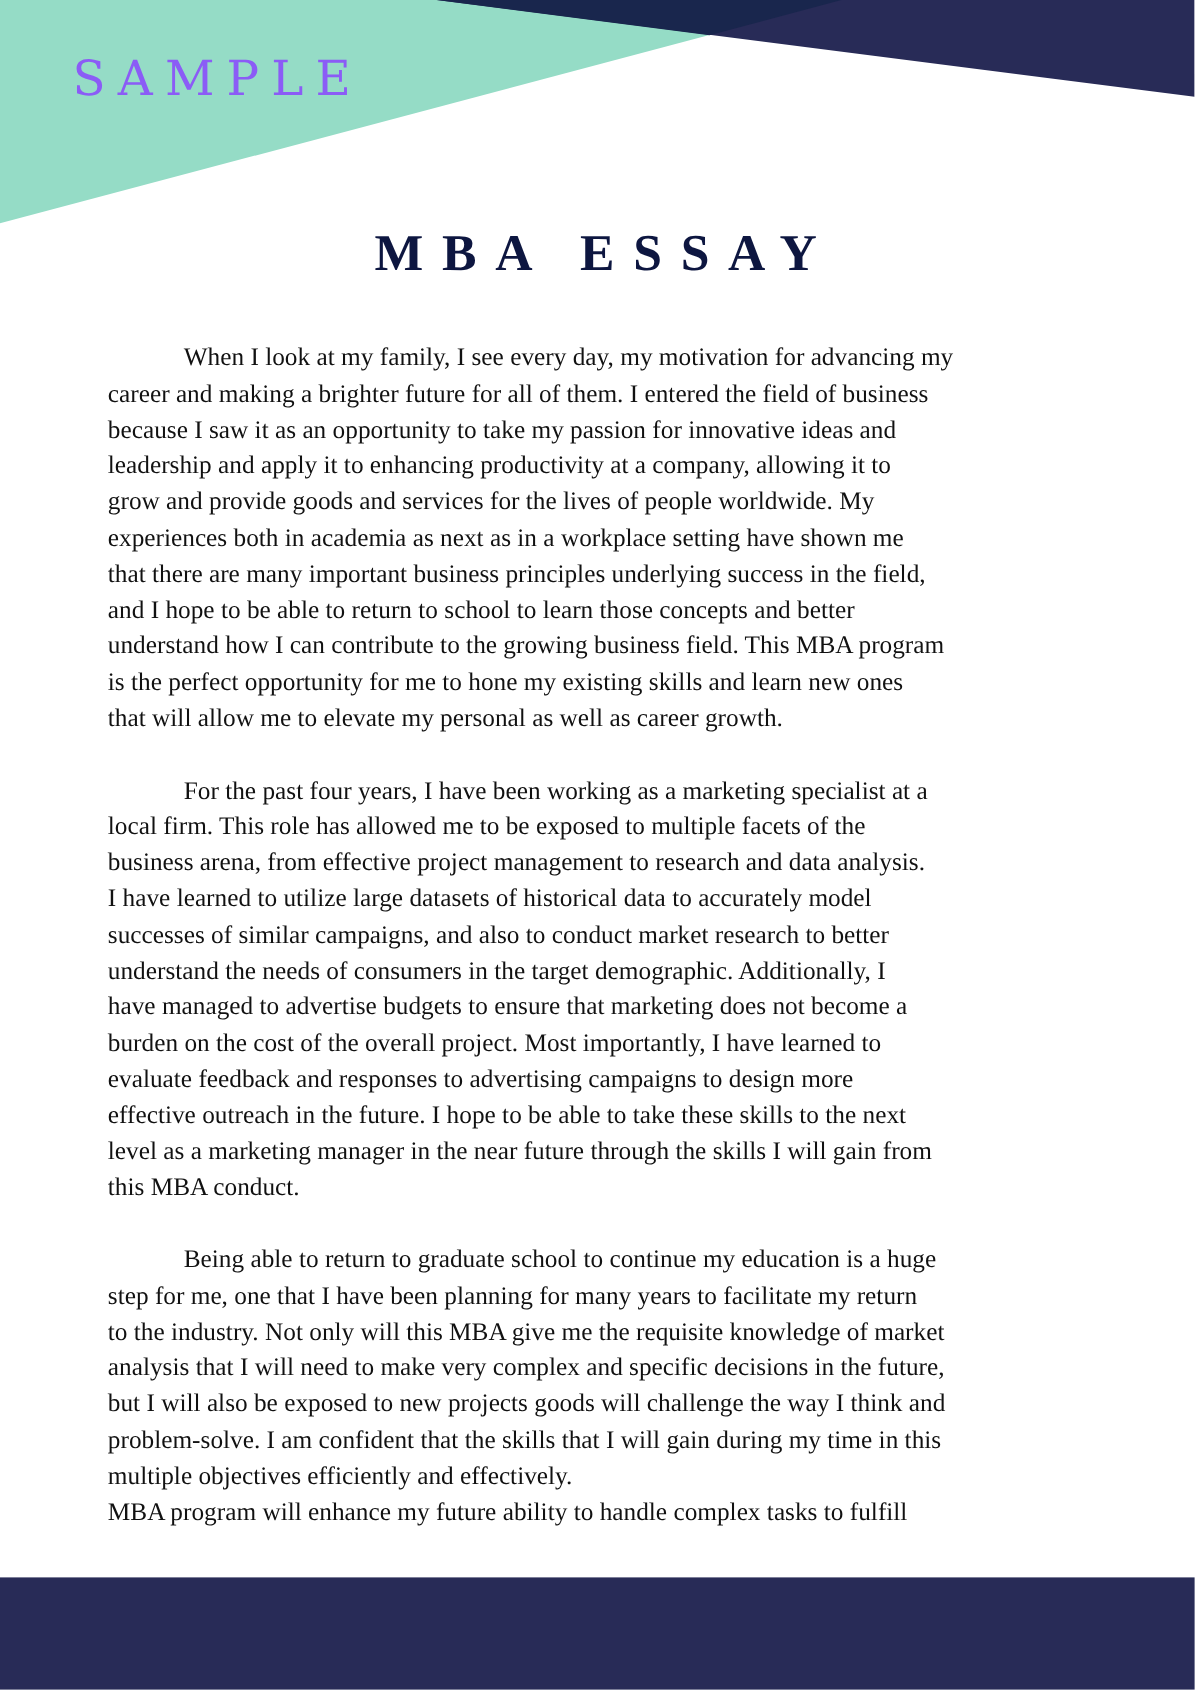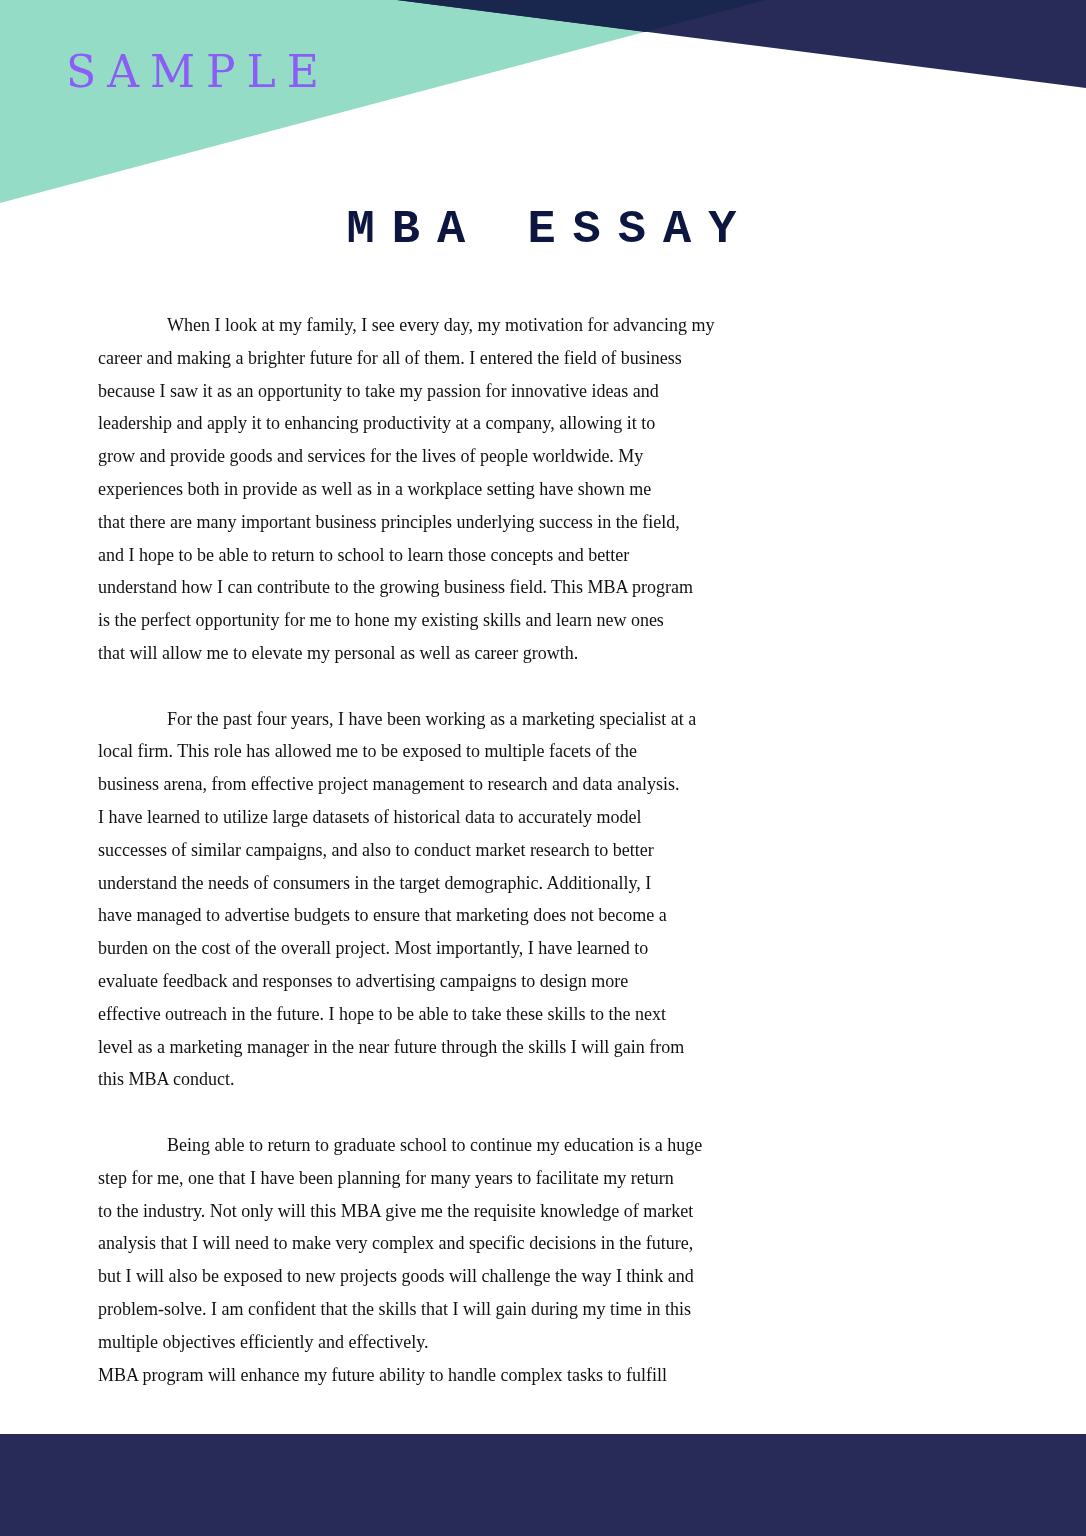--- a/index.html
+++ b/index.html
@@ -1,20 +1,20 @@
 <!DOCTYPE html>
 <html><head>
 <meta charset="utf-8">
 <style>
   html, body { margin:0; padding:0; }
   body { width:1086px; height:1536px; background:#ffffff; position:relative; overflow:hidden; }
   .shapes { position:absolute; left:0; top:0; width:1086px; height:260px; }
   .sample { position:absolute; left:66px; top:52px; color:#8b5cf6; font-family:"DejaVu Serif", serif; font-size:44px; letter-spacing:11px; line-height:40px; }
-  .title { position:absolute; left:0; width:1086px; top:202px; text-align:center; color:#0d1640; font-family:Liberation Mono, monospace; font-weight:bold; font-size:47px; letter-spacing:17px; line-height:56px; padding-left:14px; box-sizing:border-box; }
-  .body { position:absolute; left:98px; top:309px; width:920px; font-family:"Liberation Serif", serif; font-size:18px; line-height:32.8px; color:#111111; }
+  .title { position:absolute; left:0; width:1086px; top:202px; text-align:center; color:#0d1640; font-family:Liberation Serif, serif; font-weight:bold; font-size:47px; letter-spacing:17px; line-height:56px; padding-left:14px; box-sizing:border-box; }
+  .body { position:absolute; left:98px; top:309px; width:920px; font-family:"Liberation Serif", serif; font-size:23px; line-height:32.8px; color:#111111; }
   .para { margin:0 0 32.8px 0; }
   .line { display:block; white-space:nowrap; }
   .line.indent { padding-left:69px; }
   .footer { position:absolute; left:0; top:1434px; width:1086px; height:102px; background:#282b57; }
 </style>
 </head>
 <body>
 
 <svg class="shapes" viewBox="0 0 1086 260" width="1086" height="260">
   <polygon points="0,0 765,0 0,203" fill="#95dcc6"></polygon>
@@ -26,21 +26,21 @@
 
 <h1 class="title" style="margin:0;">MBA ESSAY</h1>
 
 <div class="body">
   <p class="para">
     <span class="line indent">When I look at my family, I see every day, my motivation for advancing my</span>
     <span class="line">career and making a brighter future for all of them. I entered the field of business</span>
     <span class="line">because I saw it as an opportunity to take my passion for innovative ideas and</span>
     <span class="line">leadership and apply it to enhancing productivity at a company, allowing it to</span>
     <span class="line">grow and provide goods and services for the lives of people worldwide. My</span>
-    <span class="line">experiences both in provide as well as in a workplace setting have shown me</span>
+    <span class="line">experiences both in academia as next as in a workplace setting have shown me</span>
     <span class="line">that there are many important business principles underlying success in the field,</span>
     <span class="line">and I hope to be able to return to school to learn those concepts and better</span>
     <span class="line">understand how I can contribute to the growing business field. This MBA program</span>
     <span class="line">is the perfect opportunity for me to hone my existing skills and learn new ones</span>
     <span class="line">that will allow me to elevate my personal as well as career growth.</span>
   </p>
   <p class="para">
     <span class="line indent">For the past four years, I have been working as a marketing specialist at a</span>
     <span class="line">local firm. This role has allowed me to be exposed to multiple facets of the</span>
     <span class="line">business arena, from effective project management to research and data analysis.</span>

